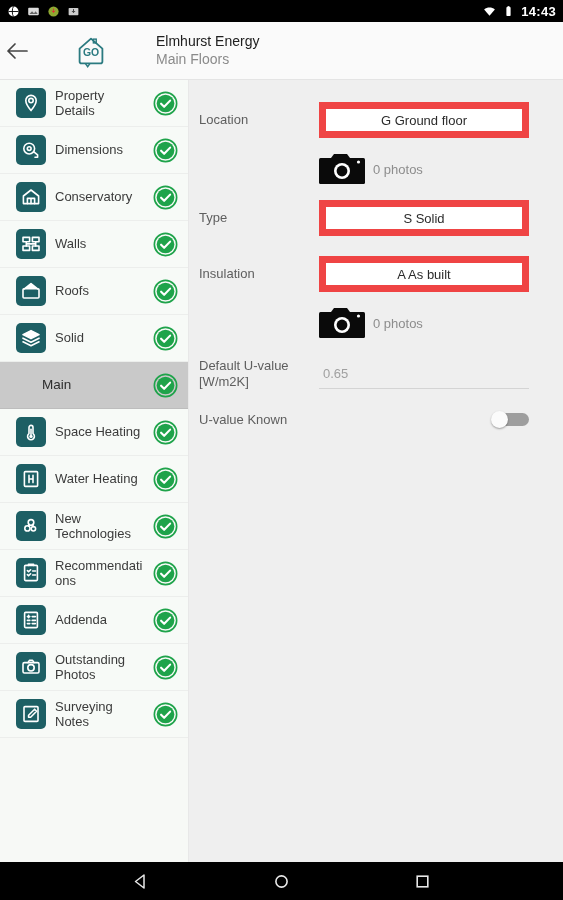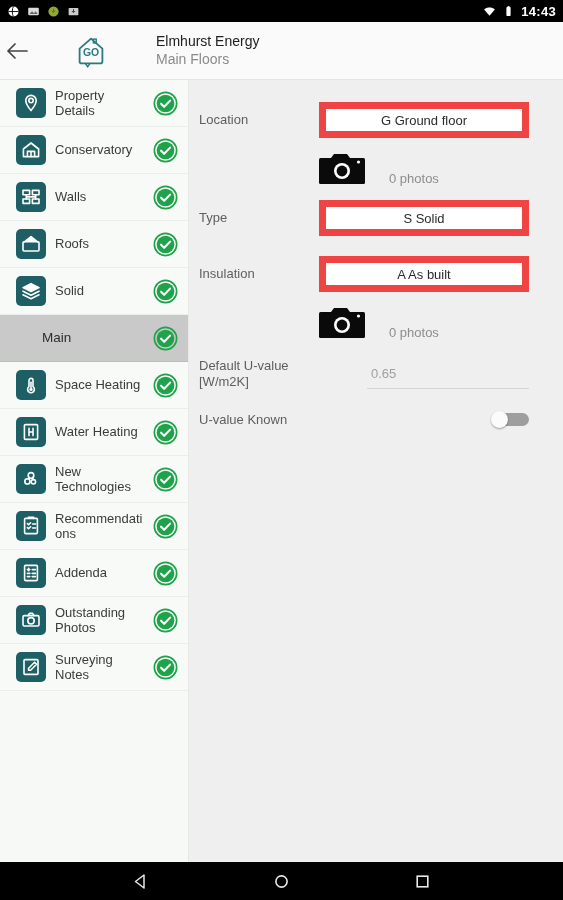--- a/index.html
+++ b/index.html
@@ -61,24 +61,24 @@
   .main { flex: 1 1 auto; background: #efefef; padding: 18px 12px 0 0; overflow: hidden; }
   .row { display: flex; align-items: center; padding: 0 22px 0 10px; min-height: 44px; }
   .row-label {
     width: 120px; flex: 0 0 120px; font-size: 13px; color: #5e5e5e; line-height: 1.2;
   }
   .pill {
     flex: 1 1 auto; height: 36px; background: #fff; border: 7px solid #ef4444;
     border-radius: 0; display: flex; align-items: center; justify-content: center;
     font-size: 13px; color: #2b2b2b;
   }
-  .photo-row { display: flex; align-items: flex-end; padding: 10px 22px 10px 130px; gap: 24px; }
+  .photo-row { display: flex; align-items: center; padding: 10px 22px 10px 130px; gap: 8px; }
   .cam { width: 46px; height: 34px; flex: 0 0 46px; }
   .photo-count { font-size: 13px; color: #8d8d8d; }
-  .uval-row { display: flex; align-items: flex-start; padding: 8px 22px 0 10px; gap: 48px; }
+  .uval-row { display: flex; align-items: flex-start; padding: 8px 22px 0 10px; }
   .uval-input {
     flex: 1 1 auto; border-bottom: 1px solid #d4d4d4; padding: 4px 2px 7px 4px;
     font-size: 13px; color: #a0a0a0; margin-top: 4px;
   }
   .toggle-row { display: flex; align-items: center; padding: 22px 22px 0 10px; }
   .toggle { margin-left: auto; width: 38px; height: 17px; position: relative; }
   .tg-track {
     position: absolute; right: 0; top: 2px; width: 30px; height: 13px;
     background: #9e9e9e; border-radius: 7px;
   }
@@ -154,20 +154,35 @@
 
     <div class="sidebar" id="sidebar">
         <div class="nav-item">
           <span class="nav-ico">
             <svg width="22" height="22" viewBox="0 0 22 22">
               <path d="M11 3.4c-2.9 0-5.2 2.3-5.2 5.2C5.8 12.4 11 18.6 11 18.6s5.2-6.2 5.2-10c0-2.9-2.3-5.2-5.2-5.2z" stroke="#fff" fill="none" stroke-width="1.6" stroke-linejoin="round" stroke-linecap="round"></path>
               <circle cx="11" cy="8.6" r="2.2" stroke="#fff" fill="none" stroke-width="1.6" stroke-linejoin="round" stroke-linecap="round"></circle>
             </svg>
           </span>
           <span class="nav-label">Property Details</span>
+          <svg class="check" viewBox="0 0 26 26">
+            <circle cx="13" cy="13" r="11.6" fill="none" stroke="#1ea34a" stroke-width="1.7"></circle>
+            <circle cx="13" cy="13" r="9.2" fill="#1ea34a"></circle>
+            <path d="M8.4 13.2l3.2 3.2 6.2-6.4" fill="none" stroke="#fff" stroke-width="2.2" stroke-linecap="round" stroke-linejoin="round"></path>
+          </svg>
+        </div>
+        <div class="nav-item">
+          <span class="nav-ico">
+            <svg width="22" height="22" viewBox="0 0 22 22">
+              <circle cx="9.2" cy="9.6" r="5.4" stroke="#fff" fill="none" stroke-width="1.6" stroke-linejoin="round" stroke-linecap="round"></circle>
+              <circle cx="9.2" cy="9.6" r="1.9" stroke="#fff" fill="none" stroke-width="1.6" stroke-linejoin="round" stroke-linecap="round"></circle>
+              <path d="M13.6 12.6l4 3.2v2.4h-2.6" stroke="#fff" fill="none" stroke-width="1.6" stroke-linejoin="round" stroke-linecap="round"></path>
+            </svg>
+          </span>
+          <span class="nav-label">Dimensions</span>
           <svg class="check" viewBox="0 0 26 26">
             <circle cx="13" cy="13" r="11.6" fill="none" stroke="#1ea34a" stroke-width="1.7"></circle>
             <circle cx="13" cy="13" r="9.2" fill="#1ea34a"></circle>
             <path d="M8.4 13.2l3.2 3.2 6.2-6.4" fill="none" stroke="#fff" stroke-width="2.2" stroke-linecap="round" stroke-linejoin="round"></path>
           </svg>
         </div>
         <div class="nav-item">
           <span class="nav-ico">
             <svg width="22" height="22" viewBox="0 0 22 22">
               <path d="M3.4 10L11 4l7.6 6v7.6H3.4z" stroke="#fff" fill="none" stroke-width="1.6" stroke-linejoin="round" stroke-linecap="round"></path>

